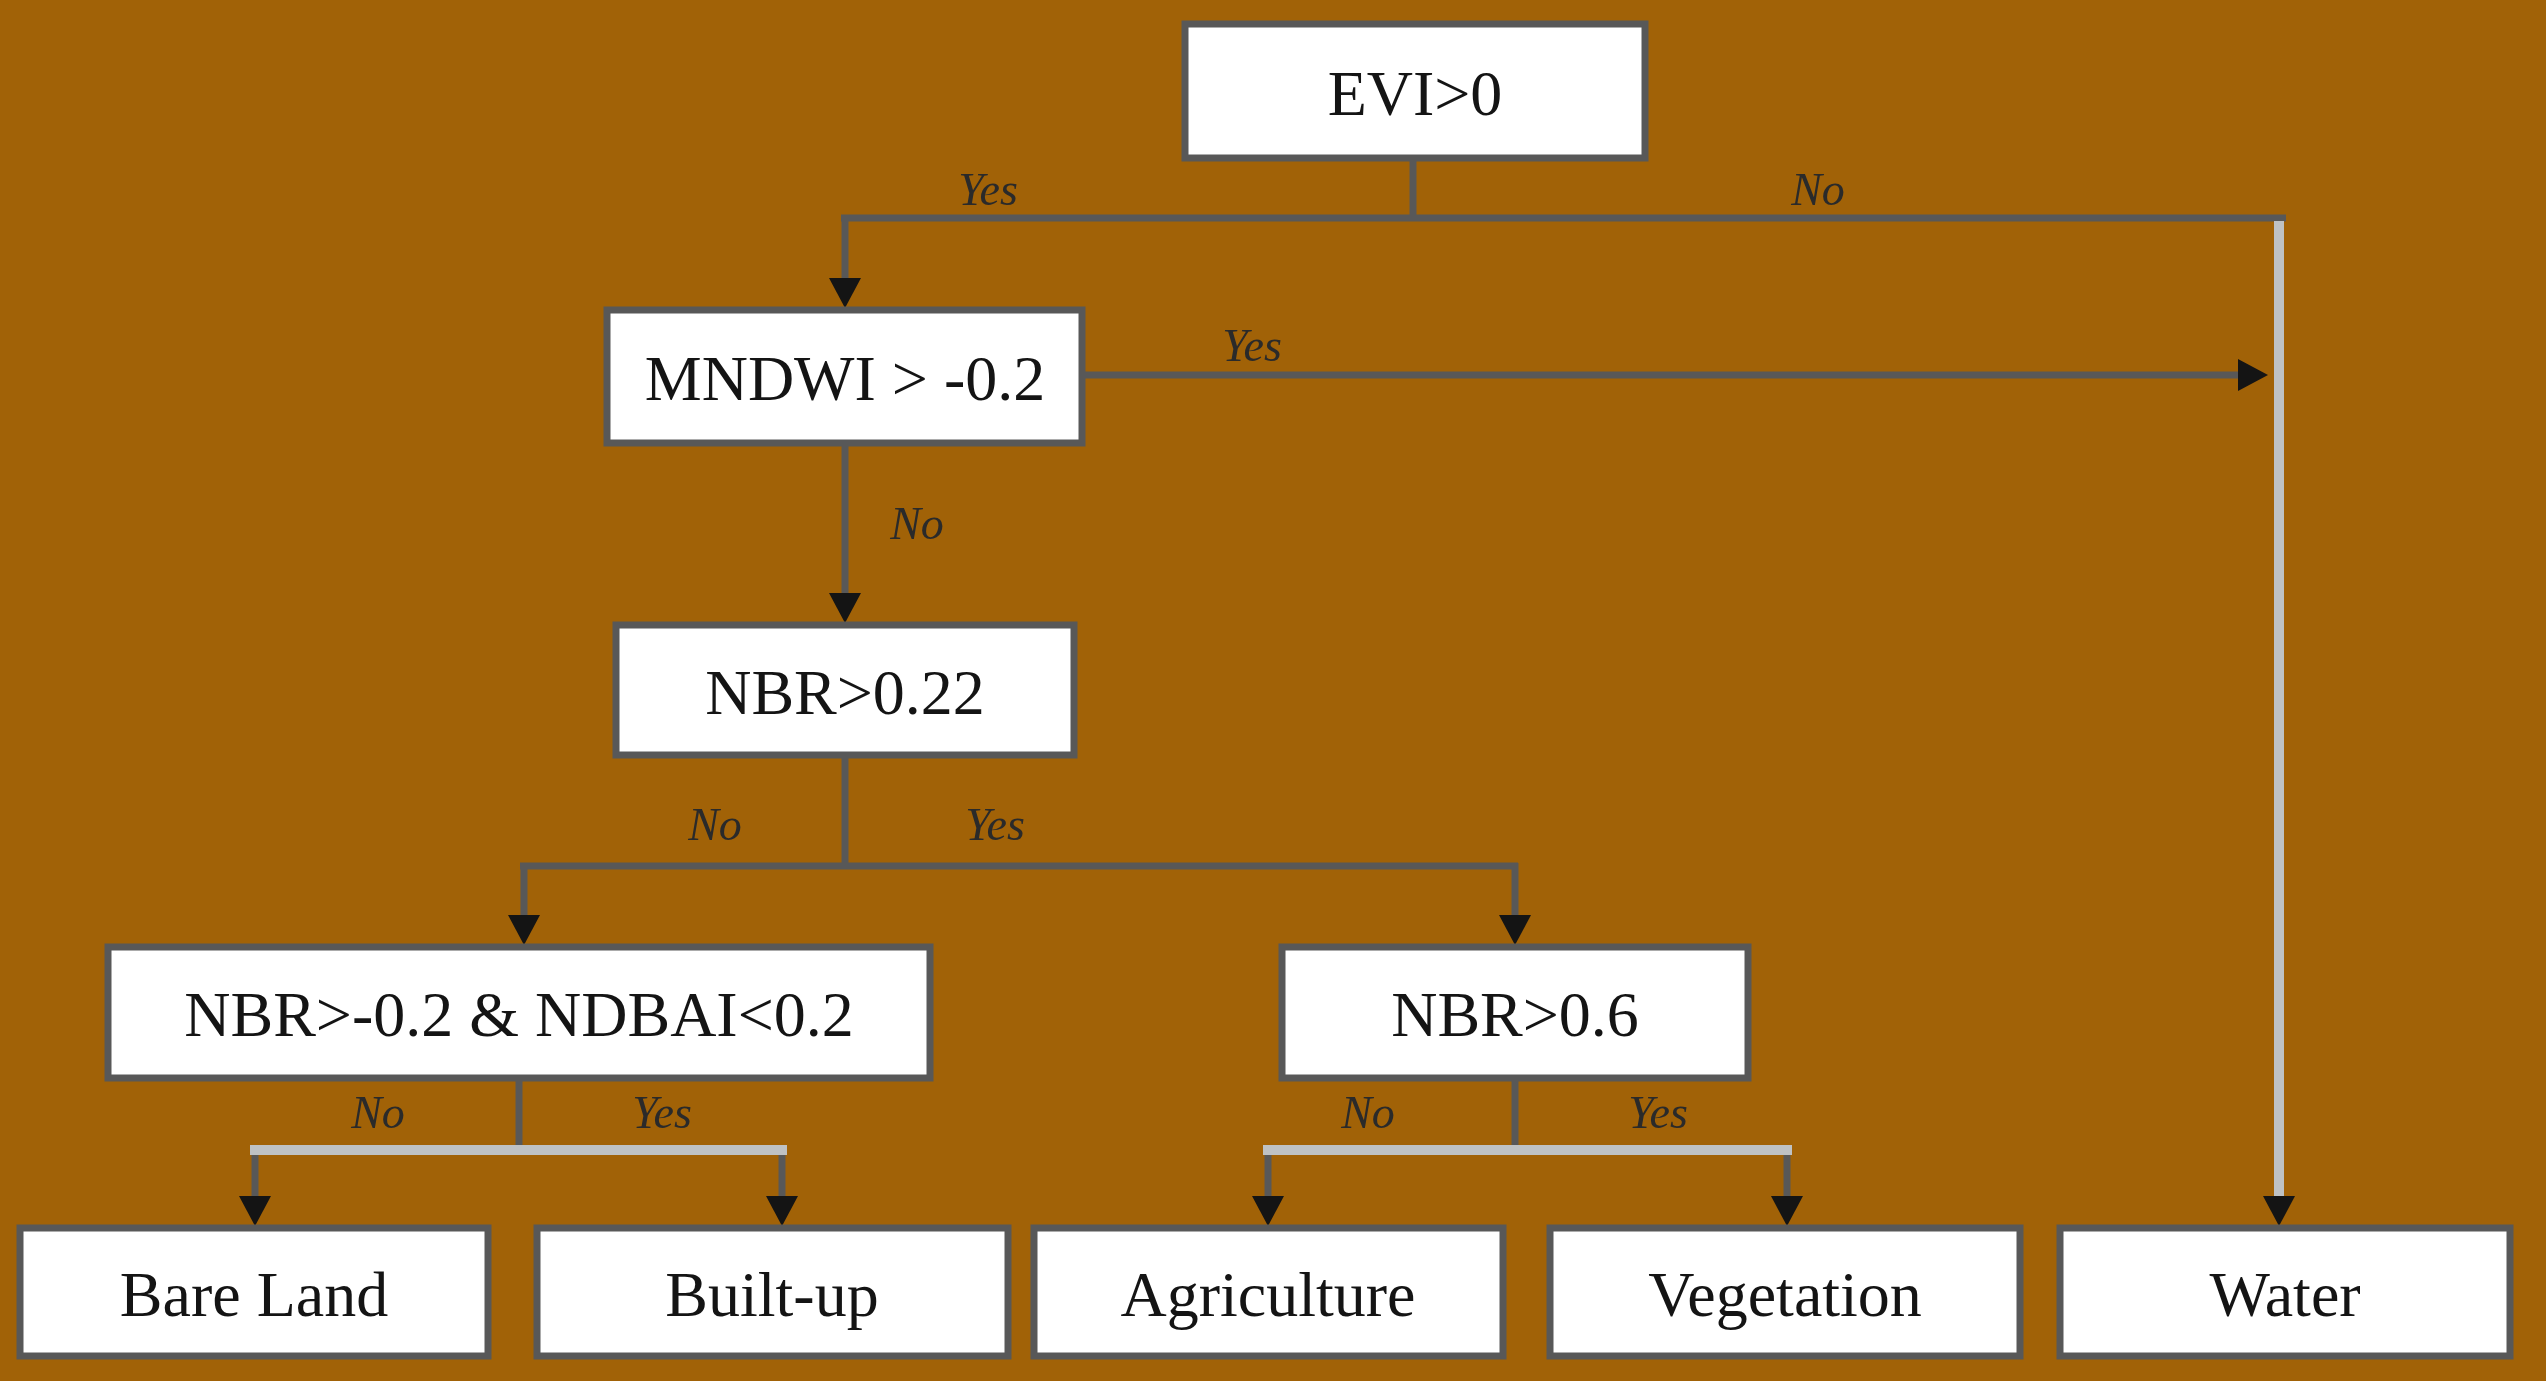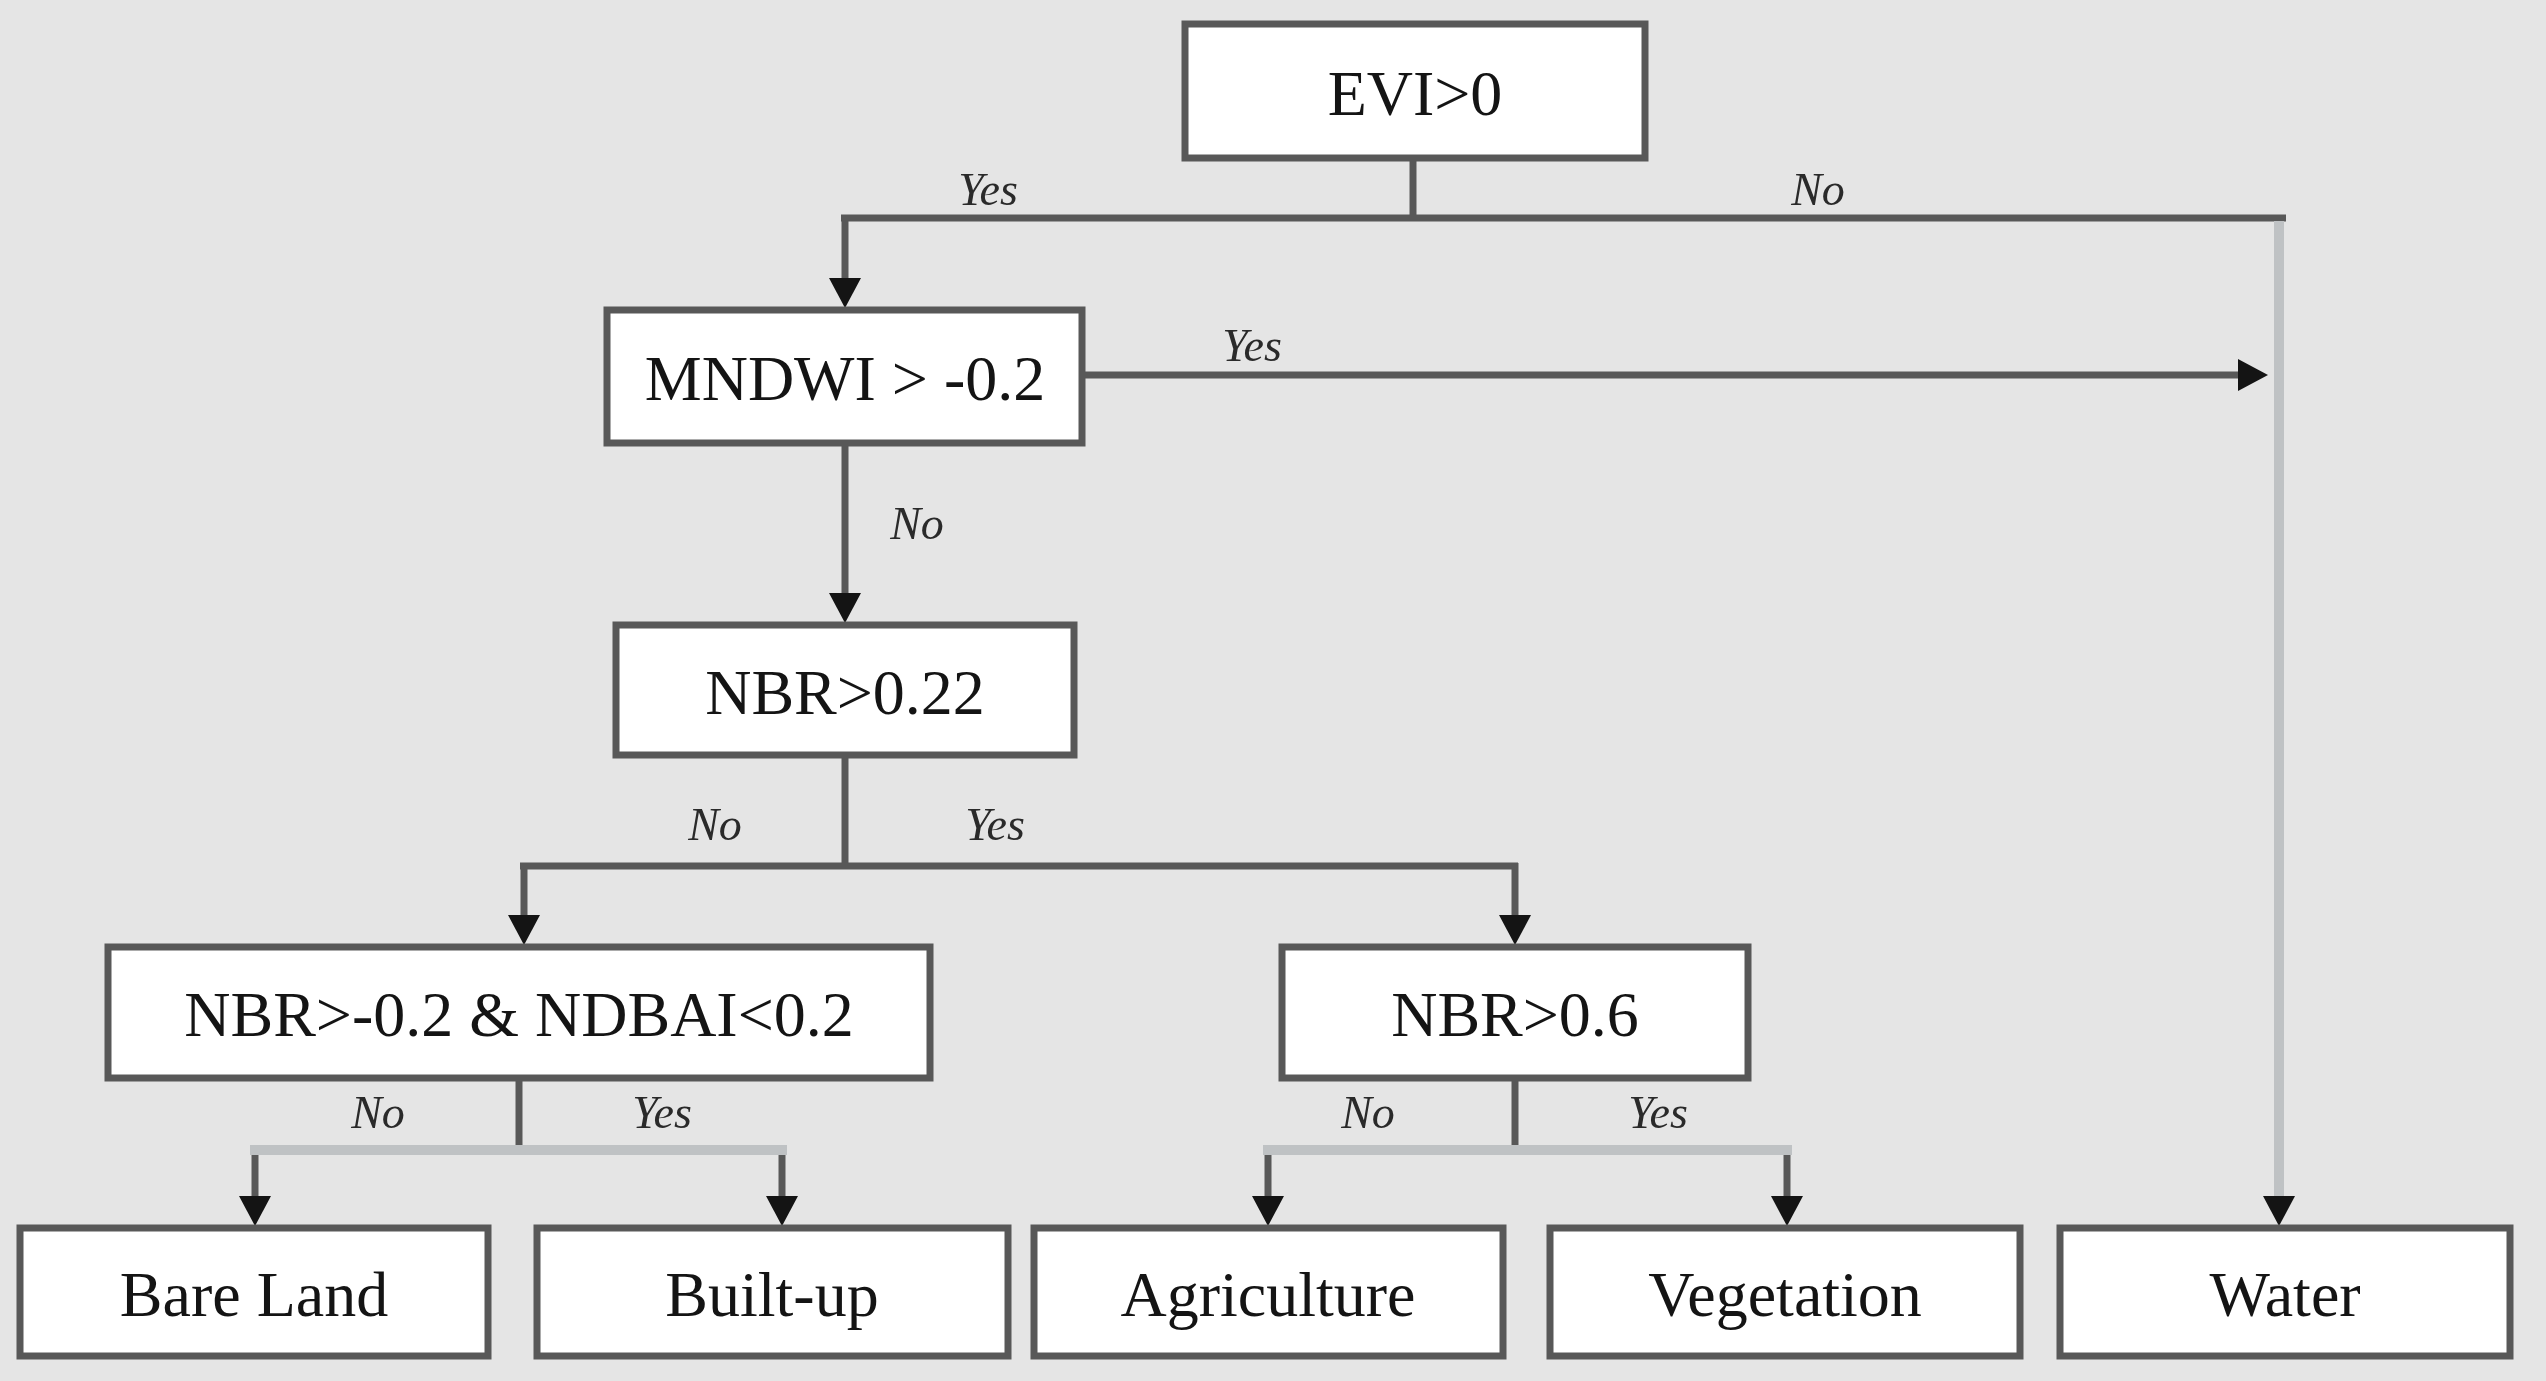--- a/index.html
+++ b/index.html
@@ -4,21 +4,21 @@
 <style>
   html, body {
     margin: 0;
     padding: 0;
     background: #ffffff;
   }
   .stage {
     position: relative;
     width: 2546px;
     height: 1381px;
-    background: #e5e5e5;
+    background: #a16207;
     overflow: hidden;
   }
   svg text {
     font-family: "Liberation Serif", "DejaVu Serif", serif;
     fill: #141414;
   }
   .node-text {
     font-size: 64px;
   }
   .edge-label {

